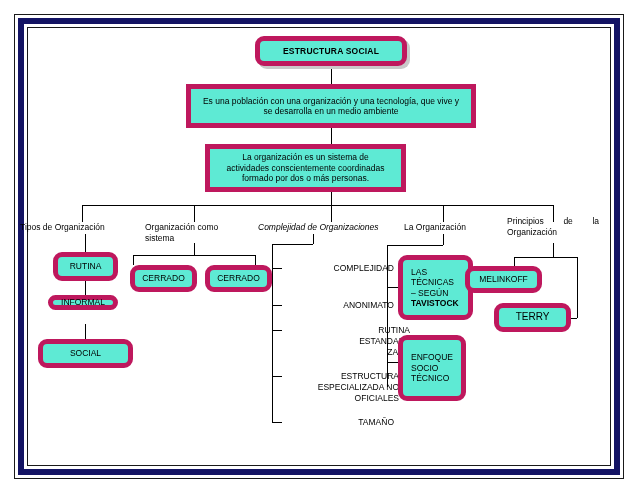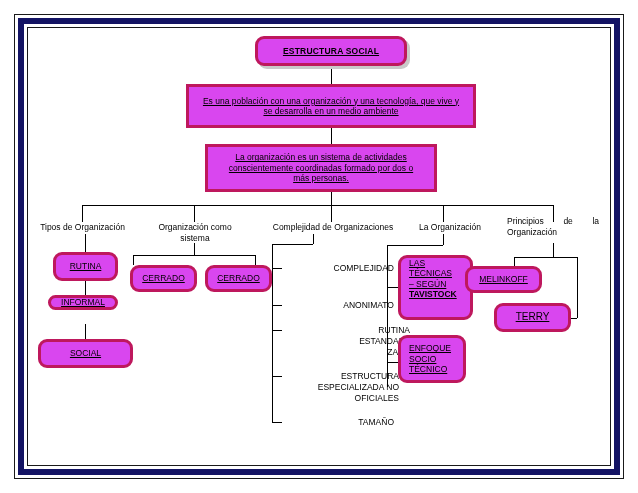--- a/index.html
+++ b/index.html
@@ -23,28 +23,28 @@
     position:absolute;left:27px;top:27px;right:27px;bottom:27px;
     border:1px solid #1a1a1a;
   }
 
   
   #diagram{position:absolute;left:0;top:0;width:638px;height:493px;}
   #wires{position:absolute;left:0;top:0;width:638px;height:493px;}
 
   .node{
     position:absolute;box-sizing:border-box;
-    border:3px solid #be185d;background:#d946ef;
+    border:5px solid #be185d;background:#5eead4;
     display:flex;align-items:center;justify-content:center;
-    text-align:center;line-height:1.22;text-decoration:underline;
+    text-align:center;line-height:1.22;
   }
   .rounded{border-radius:9px;}
   .shadowed{box-shadow:3px 3px 0 0 #c9c9c9;}
   .lbl{
-    position:absolute;text-align:center;line-height:1.25;
+    position:absolute;text-align:left;line-height:1.25;
     font-size:8.5px;color:#000;
   }
   .listitem{
     position:absolute;font-size:8.5px;line-height:1.28;color:#000;
     text-align:right;white-space:pre-line;
   }
   .b{font-weight:bold;}
   .just{text-align:justify;text-align-last:justify;}
 </style>
 </head>
@@ -104,27 +104,27 @@
       <path d="M514,257 L514,266"></path>
       <path d="M577,257 L577,318"></path>
       <path d="M553,318 L577,318"></path>
     </g>
   </svg>
 
   <div class="node rounded shadowed" style="left:255px;top:36px;width:152px;height:30px;font-size:8.5px;font-weight:bold;letter-spacing:.2px;">ESTRUCTURA SOCIAL</div>
 
   <div class="node" style="left:186px;top:84px;width:290px;height:44px;font-size:8.5px;padding:12px 10px;">Es una población con una organización y una tecnología, que vive y se desarrolla en un medio ambiente</div>
 
-  <div class="node" style="left:205px;top:144px;width:232px;height:48px;font-size:8.5px;padding:0 12px;">La organización es un sistema de actividades conscientemente coordinadas formado por dos o más personas.</div>
+  <div class="node" style="left:205px;top:144px;width:201px;height:48px;font-size:8.5px;padding:0 12px;">La organización es un sistema de actividades conscientemente coordinadas formado por dos o más personas.</div>
 
   <div class="lbl" style="left:20px;top:222px;width:125px;">Tipos de Organización</div>
 
   <div class="lbl" style="left:145px;top:222px;width:100px;">Organización como sistema</div>
 
-  <div class="lbl" style="left:258px;top:222px;width:150px;">Complejidad de Organizaciones</div>
+  <div class="lbl" style="left:258px;top:222px;width:150px;font-style:italic;">Complejidad de Organizaciones</div>
 
   <div class="lbl" style="left:404px;top:222px;width:92px;">La Organización</div>
 
   <div class="lbl just" style="left:507px;top:216px;width:92px;">Principios  de  la Organización</div>
 
   <div class="node rounded" style="left:53px;top:252px;width:65px;height:29px;font-size:8.5px;">RUTINA</div>
 
   <div class="node rounded" style="left:48px;top:295px;width:70px;height:15px;font-size:8.5px;border-radius:11px;">INFORMAL</div>
 
   <div class="node rounded" style="left:38px;top:339px;width:95px;height:29px;font-size:8.5px;">SOCIAL</div>
@@ -141,30 +141,30 @@
 ESTANDARI-
 ZADA</div>
 
   <div class="listitem" style="left:284px;top:371px;width:115px;">ESTRUCTURA
 ESPECIALIZADA NO
 OFICIALES</div>
 
   <div class="listitem" style="left:284px;top:417px;width:110px;">TAMAÑO</div>
 
   <div class="node rounded" style="left:398px;top:255px;width:75px;height:65px;font-size:8.5px;
-              justify-content:flex-start;align-items:flex-start;padding-left:8px;text-align:left;">
+              justify-content:flex-start;align-items:center;padding-left:8px;text-align:left;">
     <div>
       <div>LAS</div>
       <div>TÉCNICAS</div>
       <div>– SEGÚN</div>
       <div class="b">TAVISTOCK</div>
     </div>
   </div>
 
-  <div class="node rounded" style="left:398px;top:335px;width:68px;height:48px;font-size:8.5px;
+  <div class="node rounded" style="left:398px;top:335px;width:68px;height:66px;font-size:8.5px;
               justify-content:flex-start;padding-left:8px;text-align:left;white-space:pre-line;">ENFOQUE
 SOCIO
 TÉCNICO</div>
 
   <div class="node rounded" style="left:465px;top:266px;width:77px;height:27px;font-size:8.5px;">MELINKOFF</div>
 
   <div class="node rounded" style="left:494px;top:303px;width:77px;height:29px;font-size:10px;">TERRY</div>
 
 </div>
 

